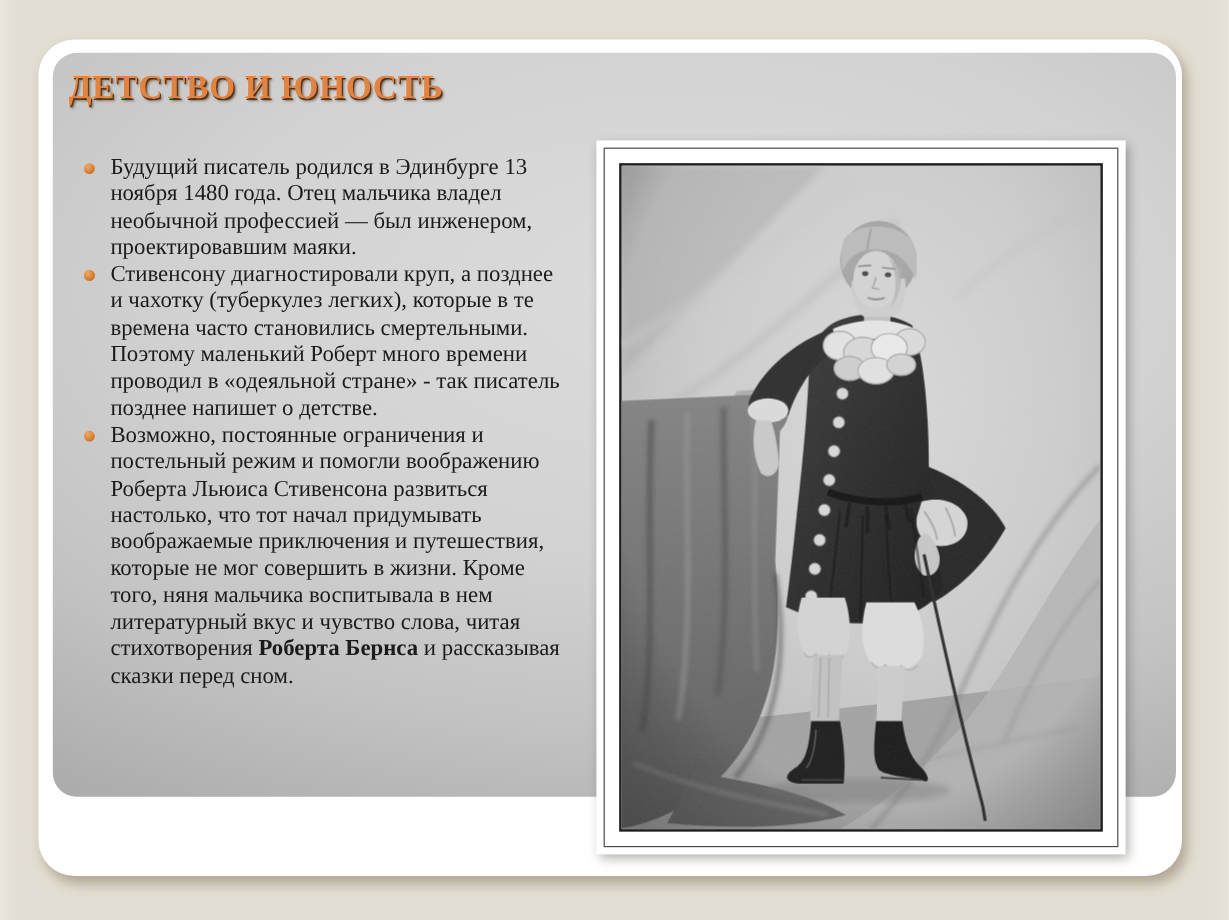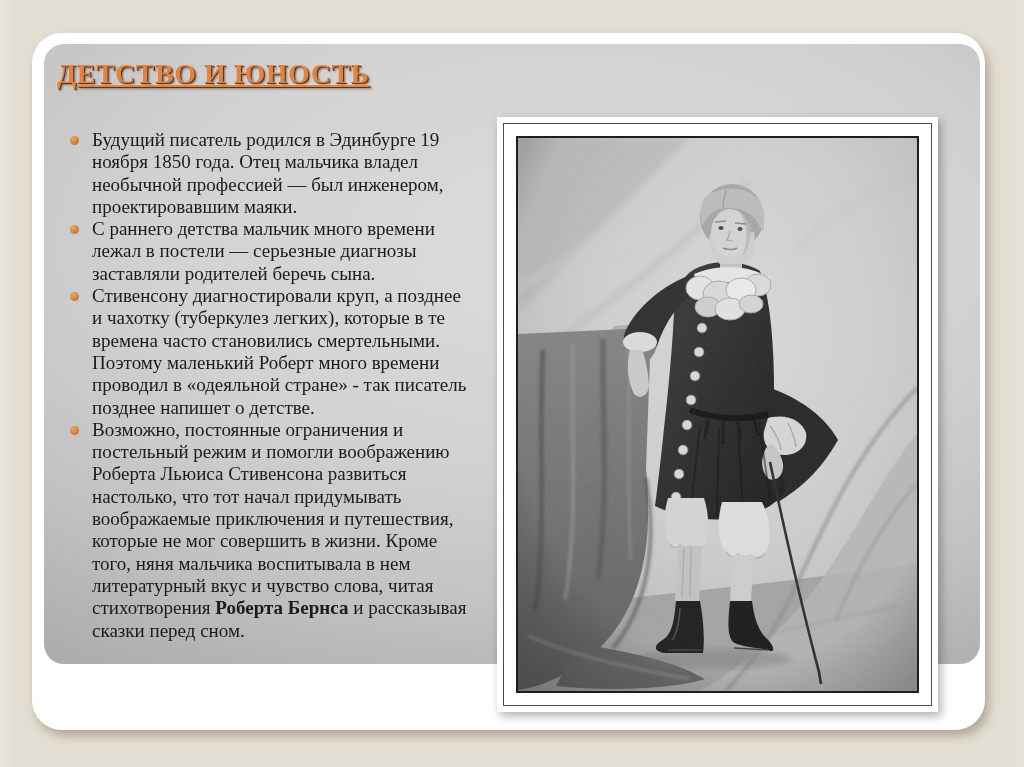--- a/index.html
+++ b/index.html
@@ -20,21 +20,20 @@
     border-radius:20px;
     background:
       radial-gradient(ellipse 115% 95% at 56% 32%, #dcdcdc 0%, #d2d2d2 38%, #c3c3c3 62%, #a9a9a9 88%, #9b9b9b 100%);
   }
   .title{
     position:absolute;left:57px;top:58px;margin:0;
     font-family:"Liberation Serif", serif;
     font-size:28px;font-weight:bold;letter-spacing:.5px;
     color:#e08443;
     text-shadow:1px 1px 0 #5a3418, 2px 2px 2px rgba(70,40,15,.55), -0.5px -0.5px 0 rgba(255,235,205,.4);
-    text-decoration:underline;
   }
   .bullets{
     position:absolute;left:68px;top:129px;width:404px;margin:0;padding:0;
     list-style:none;
   }
   .bullets li{
     position:relative;padding-left:24px;margin:0;
     font-size:19px;line-height:22.3px;color:#1b1b1b;
     text-align:left;
   }
@@ -61,25 +60,24 @@
 
 <div class="stage">
   <div class="card"></div>
   <div class="panel"></div>
 
   <h1 class="title">ДЕТСТВО И ЮНОСТЬ</h1>
 
   <ul class="bullets">
     <li>
       <span class="dot"></span>
-      <span>Будущий писатель родился в Эдинбурге 19 ноября 1850 года. Отец мальчика владел необычной профессией — был инженером, проектировавшим маяки.</span>
-    </li>
-    <li>
-      <span class="dot"></span>
-      <span>С раннего детства мальчик много времени лежал в постели — серьезные диагнозы заставляли родителей беречь сына.</span>
+      <span>Будущий писатель родился в Эдинбурге 13 ноября 1480 года. Отец мальчика владел необычной профессией — был инженером, проектировавшим маяки.</span>
+    </li>
+    <li>
+      <span class="dot"></span>
     </li>
     <li>
       <span class="dot"></span>
       <span>Стивенсону диагностировали круп, а позднее и чахотку (туберкулез легких), которые в те времена часто становились смертельными. Поэтому маленький Роберт много времени проводил в «одеяльной стране» - так писатель позднее напишет о детстве.</span>
     </li>
     <li>
       <span class="dot"></span>
       <span><span>Возможно, постоянные ограничения и постельный режим и помогли воображению Роберта Льюиса Стивенсона развиться настолько, что тот начал придумывать воображаемые приключения и путешествия, которые не мог совершить в жизни. Кроме того, няня мальчика воспитывала в нем литературный вкус и чувство слова, читая стихотворения </span><b>Роберта Бернса</b><span> и рассказывая сказки перед сном.</span></span>
     </li>
   </ul>

